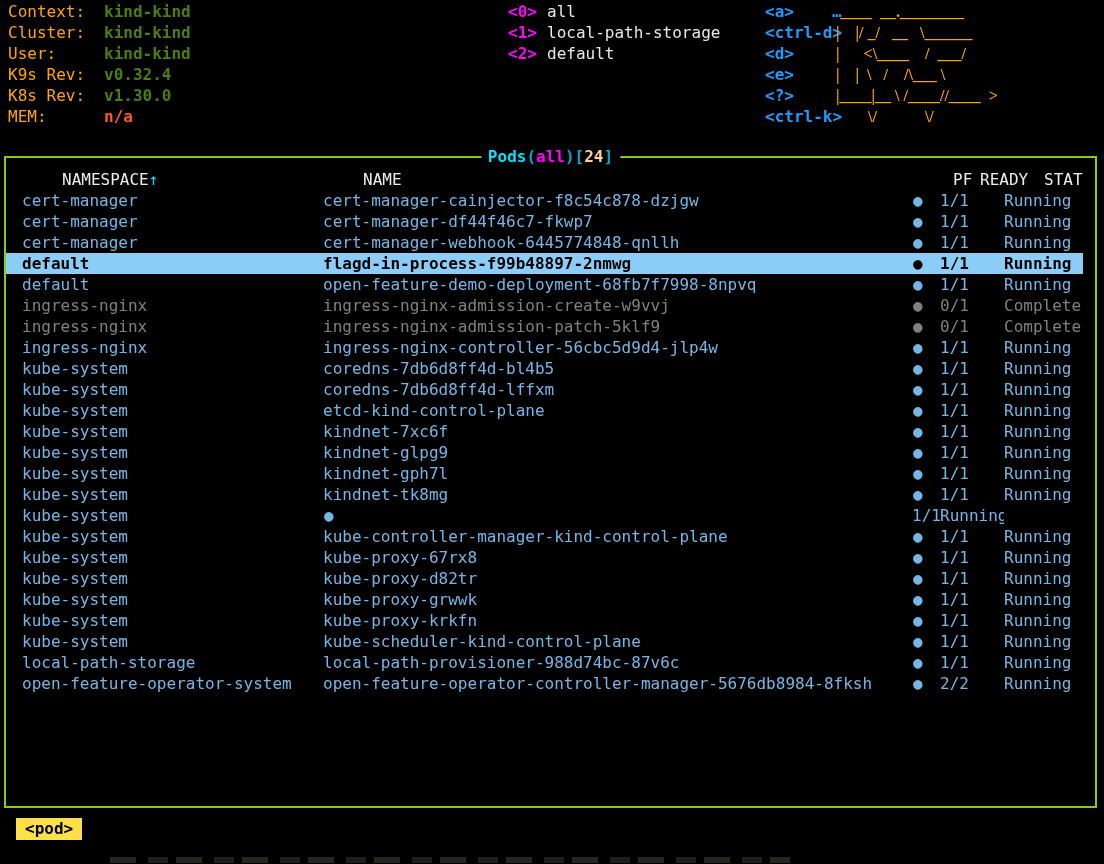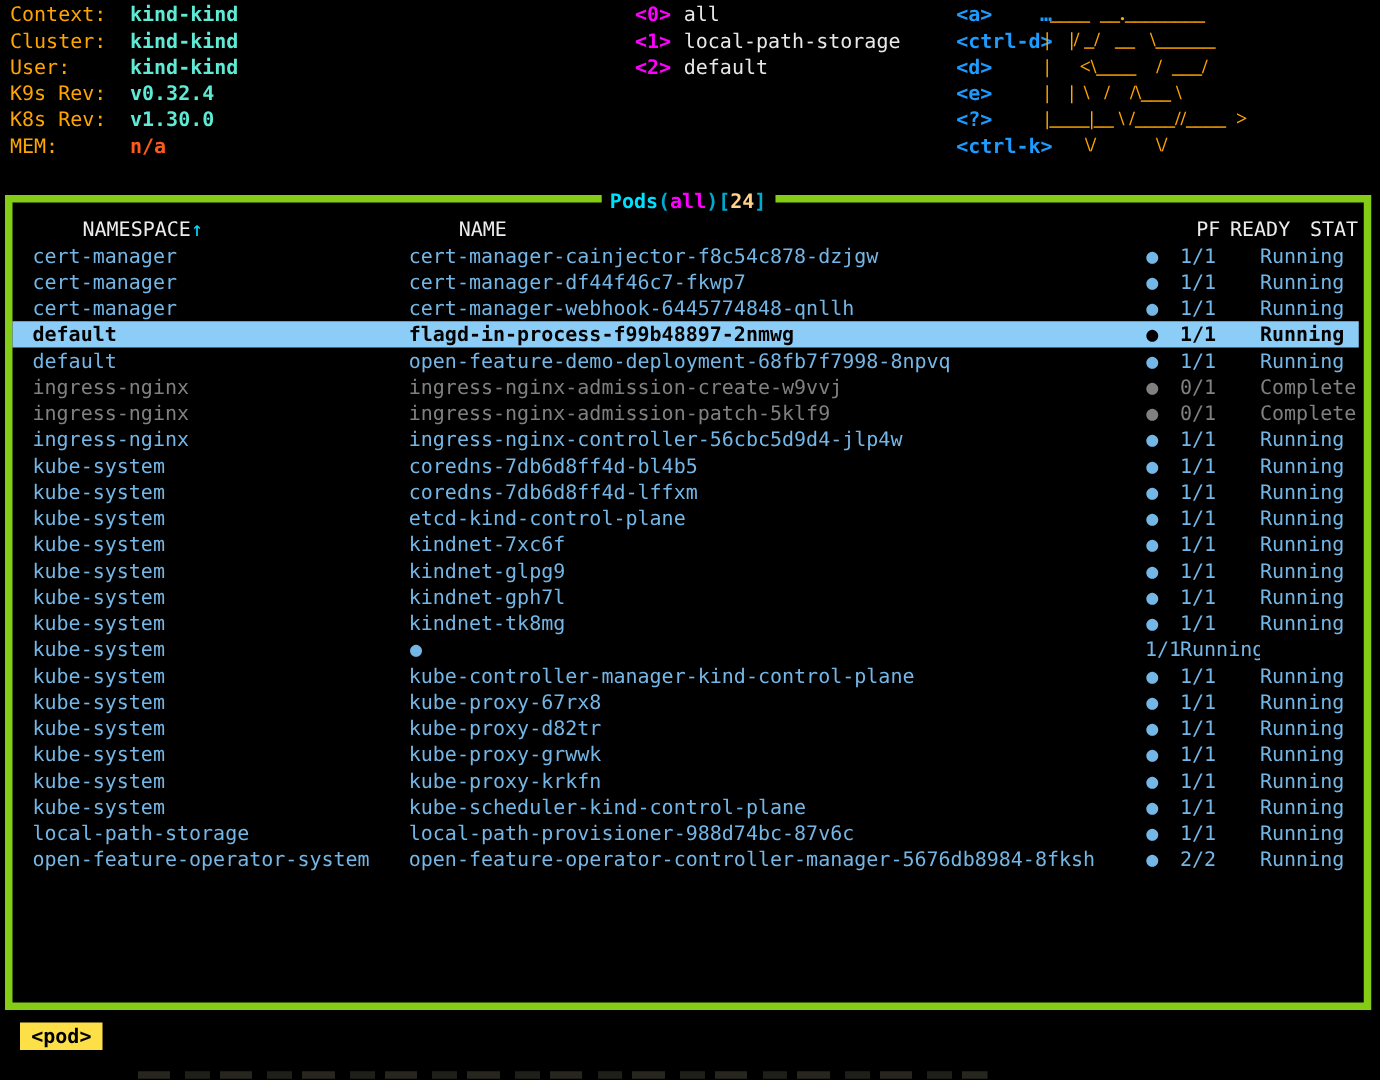--- a/index.html
+++ b/index.html
@@ -9,41 +9,41 @@
     font-size:16px; line-height:21px; color:#74b6e6;
     position:relative;
   }
   .b { font-weight:bold; }
 
   
   #hdr { position:absolute; left:0; top:1px; width:1104px; height:146px; }
   #info-panel { position:absolute; left:8px; top:0; }
   .info-line { height:21px; white-space:pre; }
   .info-label { display:inline-block; width:96px; color:#ffa500; }
-  .info-value { color:#5eead4; font-weight:bold; }
+  .info-value { color:#4d7c0f; font-weight:bold; }
   .info-value.na { color:#ff5a1e; }
 
   #ns-shortcuts { position:absolute; left:508px; top:0; }
   .sc-line { height:21px; white-space:pre; }
   .sc-key { display:inline-block; width:39px; color:#ff00ff; font-weight:bold; }
   .sc-val { color:#e8e8e8; }
 
   #hotkeys { position:absolute; left:765px; top:0; }
   .hk-line { height:21px; white-space:pre; }
   .hk-key { color:#1d9bff; font-weight:bold; }
   .hk-ellipsis { position:absolute; left:67px; top:0; color:#1d9bff; font-weight:bold; }
 
   #logo { position:absolute; left:836px; top:0; color:#ffa500; font-weight:bold;
           font-size:16px; line-height:21px; white-space:pre;
           font-family:Liberation Serif, serif; }
 
   
   #pods-box {
     position:absolute; left:4px; top:156px; width:1093px; height:652px;
-    border:6px solid #84cc16;
+    border:2px solid #84cc16;
   }
   #pods-title {
     position:absolute; left:50%; top:-12px; transform:translateX(-50%);
     background:#000; padding:0 7px; white-space:pre; font-weight:bold;
   }
   .t-res { color:#00e1ff; }
   .t-punc { color:#00a9cf; }
   .t-scope { color:#ff00ff; }
   .t-count { color:#ffd18a; }
 

